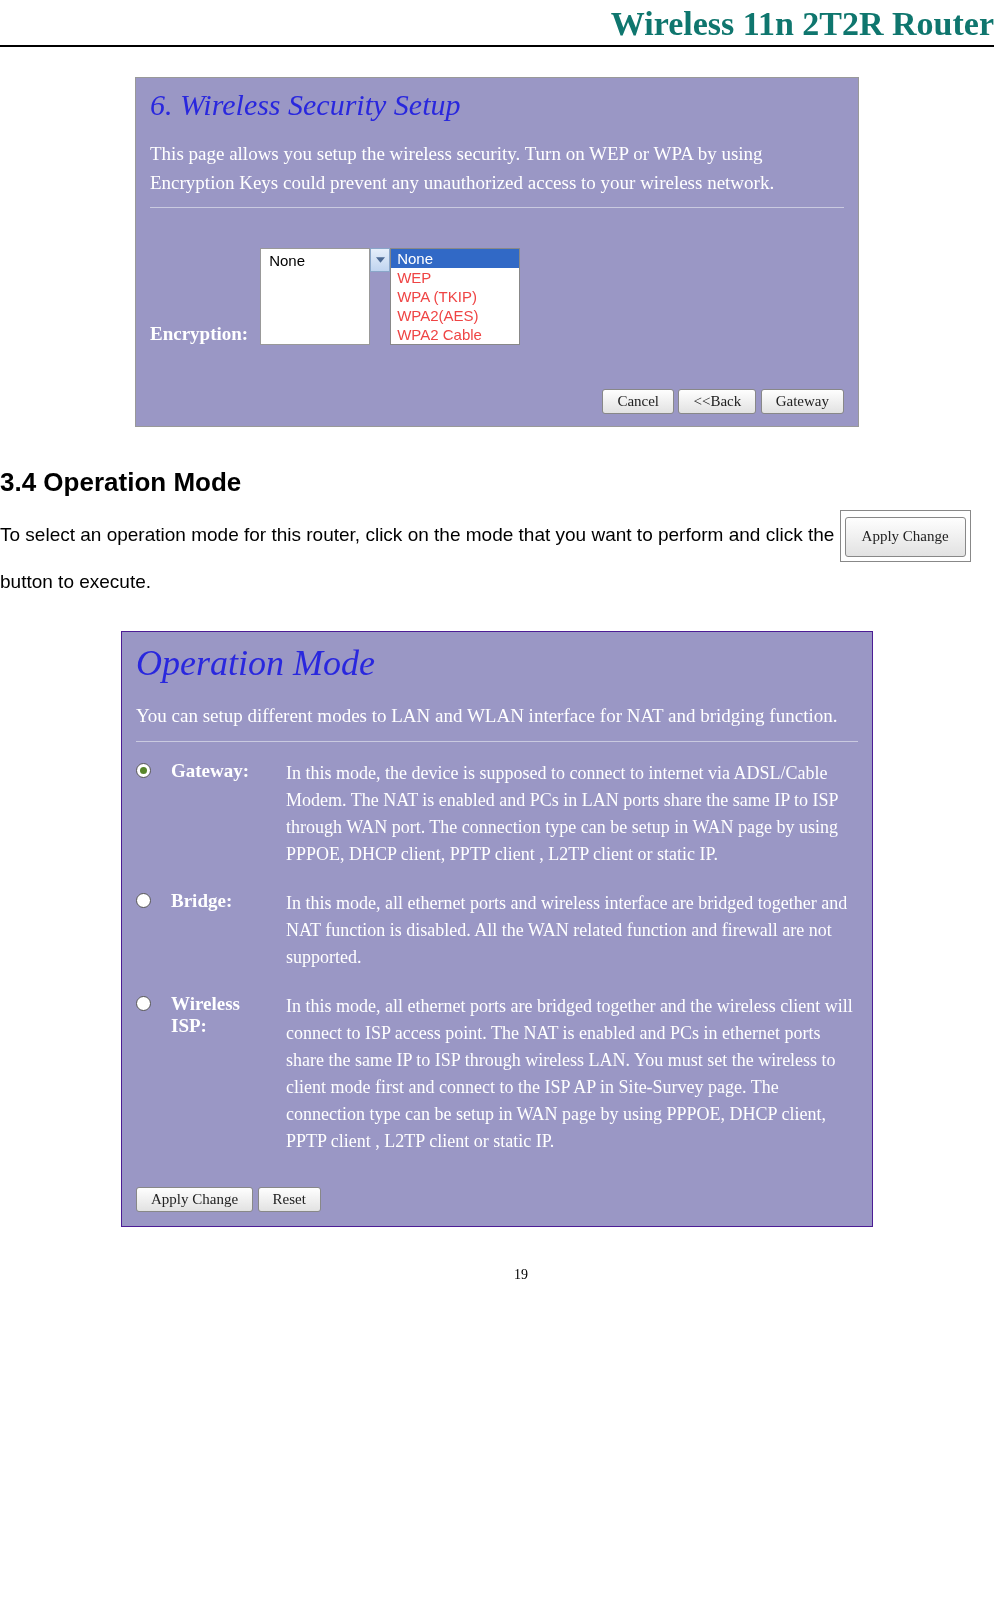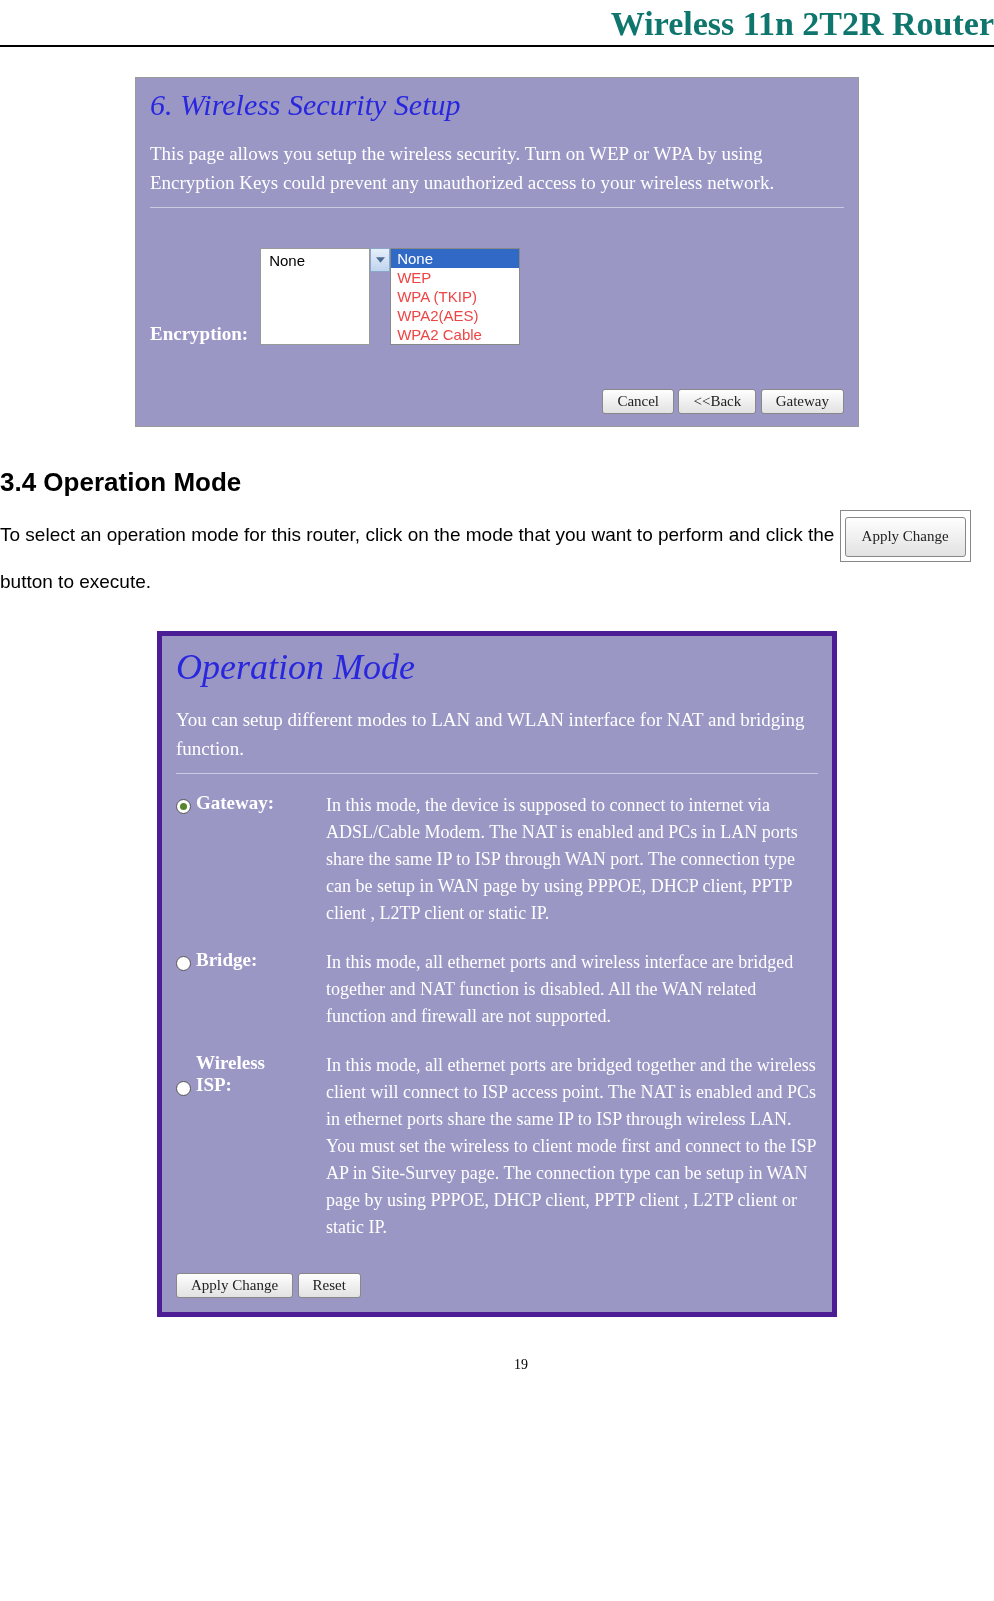--- a/index.html
+++ b/index.html
@@ -29,24 +29,24 @@
     .dropdown-item.selected { background: #3169c6; color: #fff; }
     
     .wiz-buttons { text-align: right; padding-top: 8px; }
     .wiz-btn { display: inline-block; background: linear-gradient(#fefefe,#e2e2e2); border: 1px solid #888; border-radius: 3px; padding: 3px 14px; font-family: 'Times New Roman', serif; font-size: 15px; color: #222; }
     
     .section-heading { font-family: Arial, sans-serif; font-size: 26px; font-weight: bold; margin: 34px 0 12px 0; }
     .body-text { font-family: Arial, sans-serif; font-size: 19px; line-height: 2.1; }
     .inline-btn-box { display: inline-block; vertical-align: middle; border: 1px solid #888; padding: 4px 4px; }
     .inline-btn { display: inline-block; background: linear-gradient(#fefefe,#e2e2e2); border: 1px solid #888; border-radius: 3px; padding: 3px 16px; font-family: 'Times New Roman', serif; font-size: 15px; color: #222; }
     
-    .figure2 { display: inline-block; border: 5px solid #4c1d95; background: #9a97c5; width: 680px; text-align: left; padding: 10px 14px 14px 14px; color: #fff; }
+    .figure2 { display: inline-block; border: 1px solid #4c1d95; background: #9a97c5; width: 752px; text-align: left; padding: 10px 14px 14px 14px; color: #fff; }
     
     .mode-row { display: flex; align-items: flex-start; gap: 30px; margin-bottom: 22px; }
-    .mode-radio-col { flex: 0 0 120px; display: flex; align-items: flex-end; gap: 5px; }
+    .mode-radio-col { flex: 0 0 120px; display: flex; align-items: flex-start; gap: 20px; }
     .radio-outer { width: 15px; height: 15px; border-radius: 50%; background: #fff; border: 1px solid #555; display: flex; align-items: center; justify-content: center; margin-top: 3px; flex-shrink: 0; }
     .radio-dot { width: 7px; height: 7px; border-radius: 50%; background: #58862a; }
     .mode-label { font-family: 'Times New Roman', serif; font-size: 19px; color: #fff; font-weight: bold; }
     .mode-desc { font-family: 'Times New Roman', serif; font-size: 18px; line-height: 1.5; flex: 1; }
     
     .bottom-btns { padding-top: 10px; }
     
     .page-num { text-align: center; font-family: 'Times New Roman', serif; font-size: 14px; margin-top: 30px; padding-bottom: 10px; margin-left: 48px; }
   </style>
 </head>

